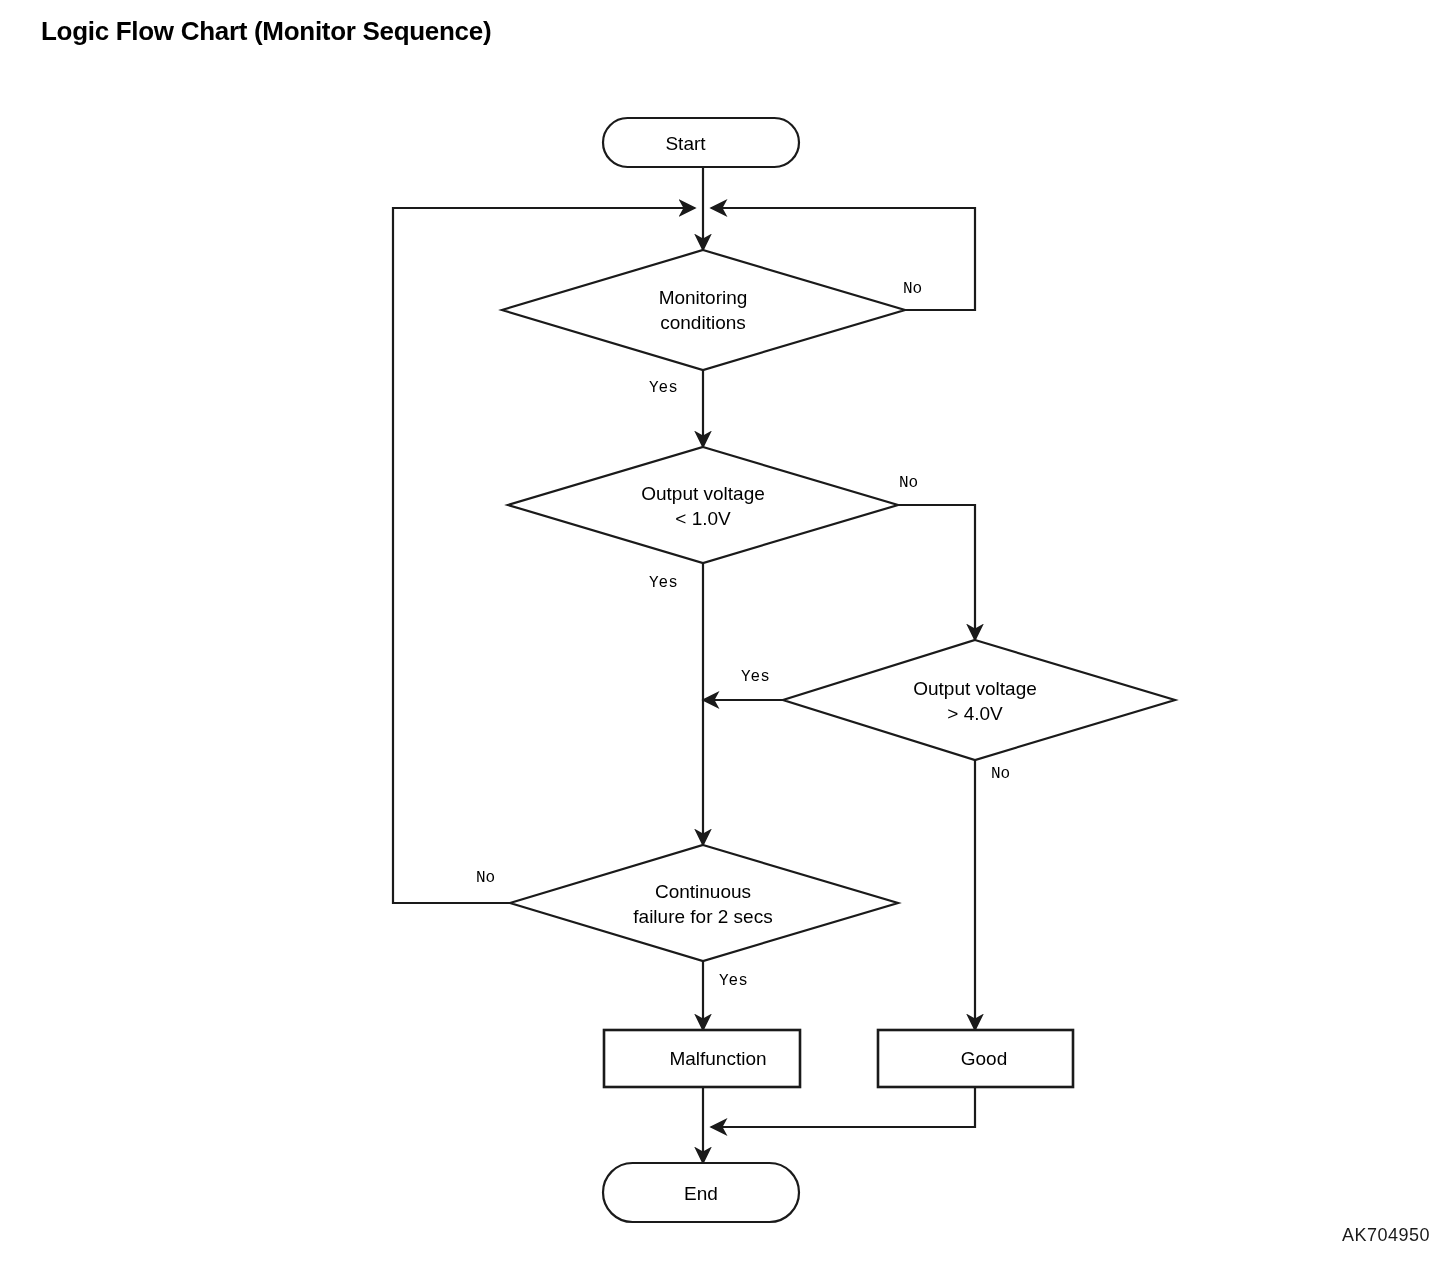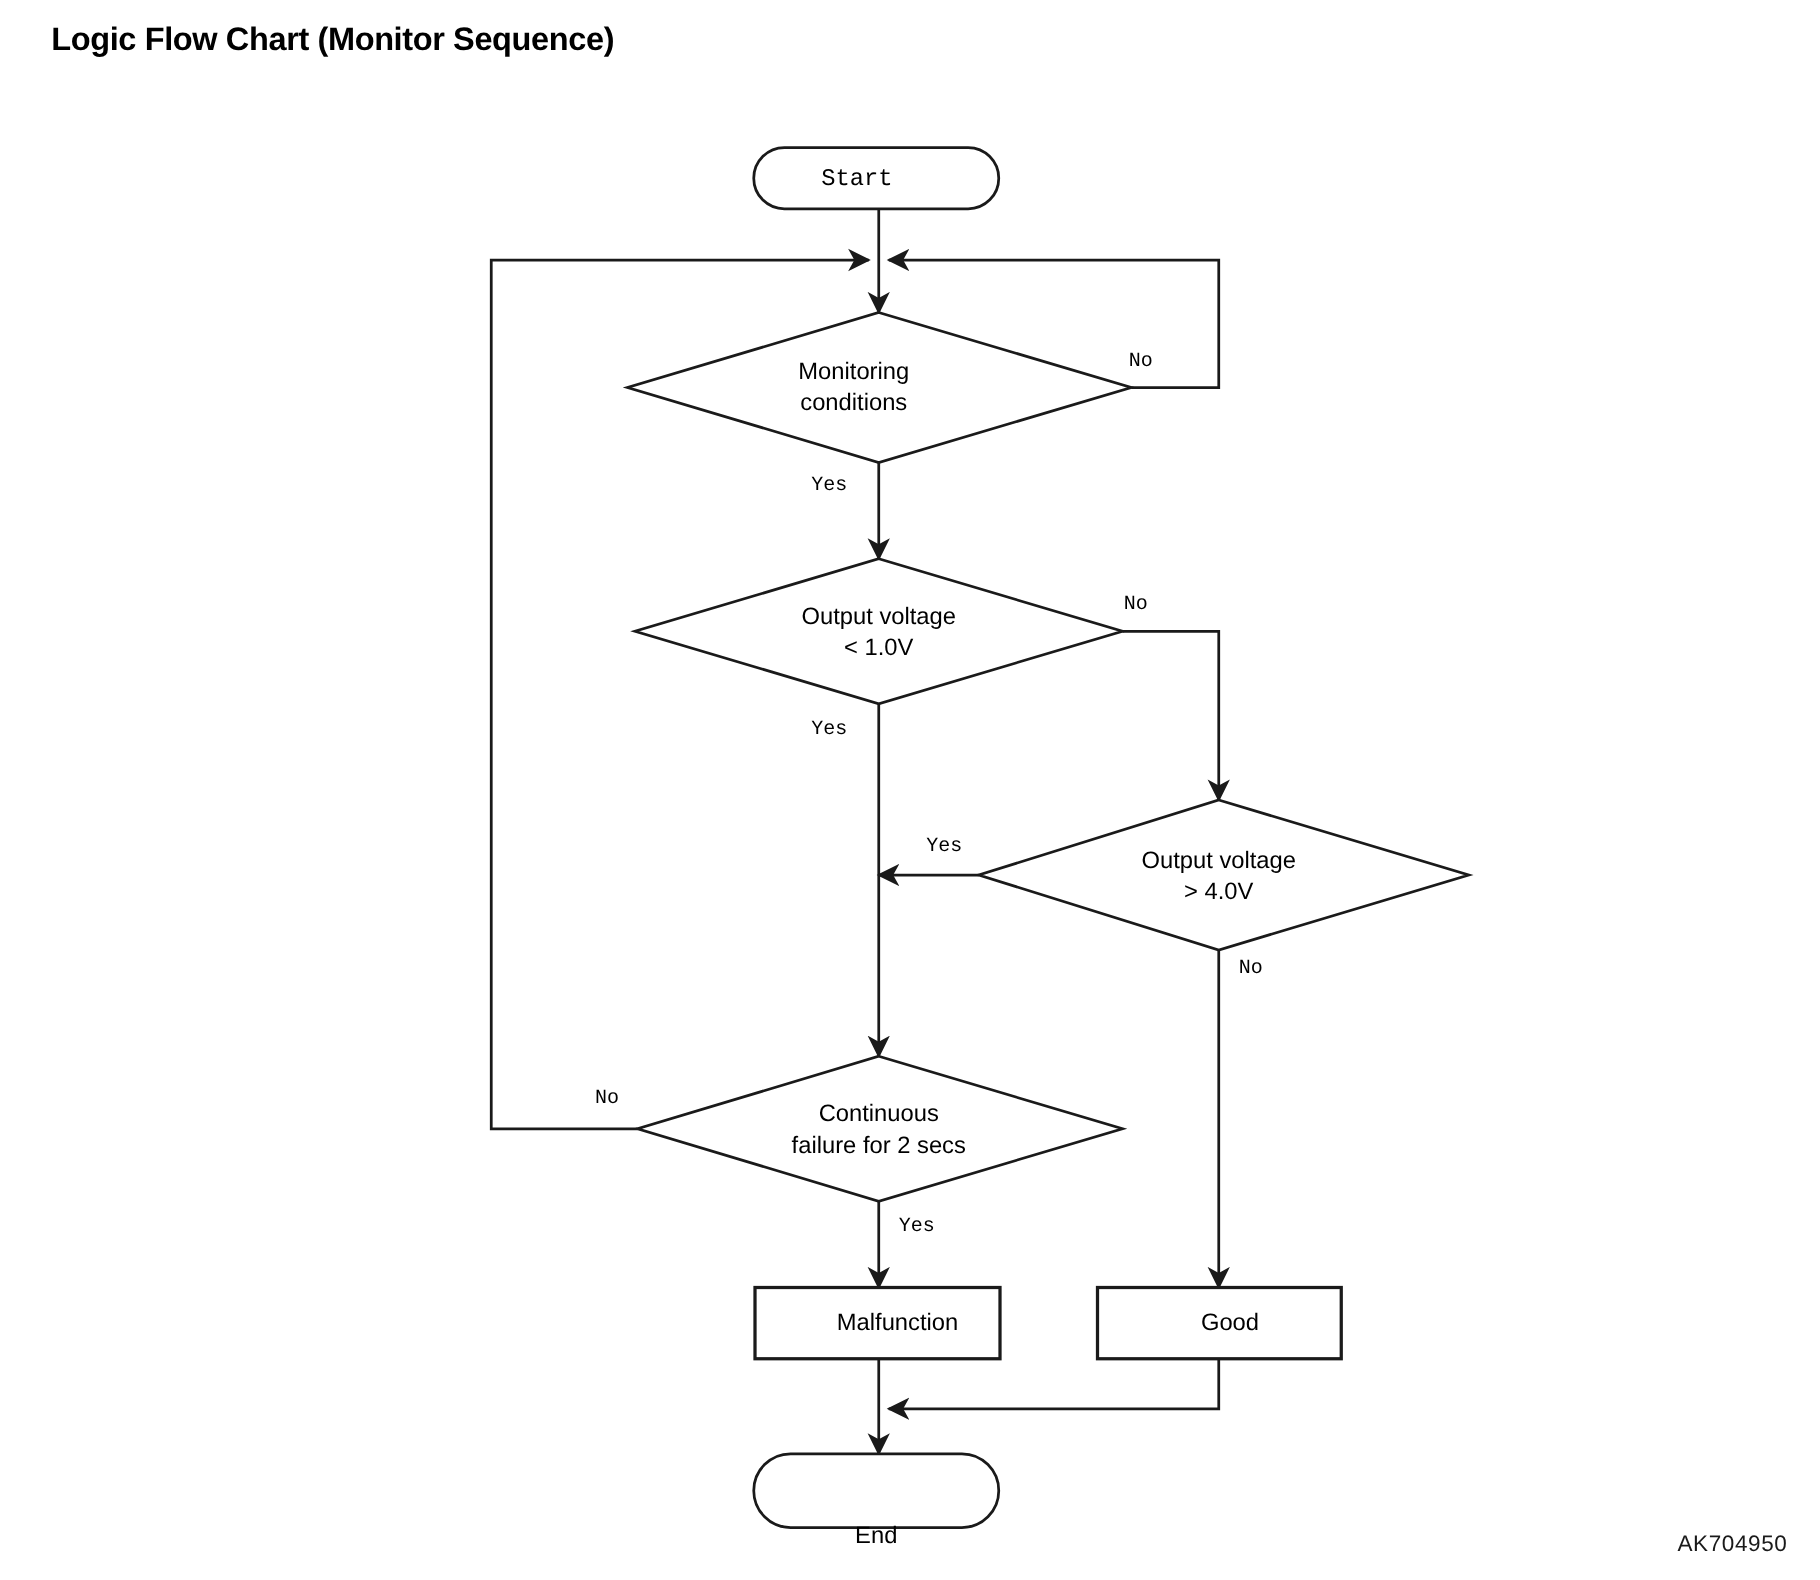--- a/index.html
+++ b/index.html
@@ -103,35 +103,35 @@
 
   <polygon class="shape" points="703,845 898,903 703,961 510,903"></polygon>
 
   <rect class="shape-box" x="604" y="1030" width="196" height="57"></rect>
 
   <rect class="shape-box" x="878" y="1030" width="195" height="57"></rect>
 
   <rect class="shape" x="603" y="1163" width="196" height="59" rx="29.5" ry="29.5"></rect>
 </svg>
 
-<div class="node-label" style="left:603px; top:131px; width:165px;font-family:Liberation Mono, monospace;">Start</div>
+<div class="node-label" style="left:603px; top:131px; width:165px;">Start</div>
 
-<div class="node-label" style="left:533px; top:285px; width:300px;"><span>Monitoring</span><br><span>conditions</span></div>
+<div class="node-label" style="left:553px; top:285px; width:300px;"><span>Monitoring</span><br><span>conditions</span></div>
 
 <div class="node-label" style="left:553px; top:481px; width:300px;"><span>Output voltage</span><br><span>&lt; 1.0V</span></div>
 
 <div class="node-label" style="left:825px; top:676px; width:300px;"><span>Output voltage</span><br><span>&gt; 4.0V</span></div>
 
 <div class="node-label" style="left:553px; top:879px; width:300px;"><span>Continuous</span><br><span>failure for 2 secs</span></div>
 
 <div class="node-label" style="left:604px; top:1046px; width:228px;">Malfunction</div>
 
 <div class="node-label" style="left:878px; top:1046px; width:212px;">Good</div>
 
-<div class="node-label" style="left:603px; top:1181px; width:196px;margin-top:35px;">End</div>
+<div class="node-label" style="left:603px; top:1181px; width:196px;">End</div>
 
 <div class="edge-label" style="left:903px; top:278px;">No</div>
 
 <div class="edge-label" style="left:649px; top:377px;">Yes</div>
 
 <div class="edge-label" style="left:899px; top:472px;">No</div>
 
 <div class="edge-label" style="left:649px; top:572px;">Yes</div>
 
 <div class="edge-label" style="left:741px; top:666px;">Yes</div>

